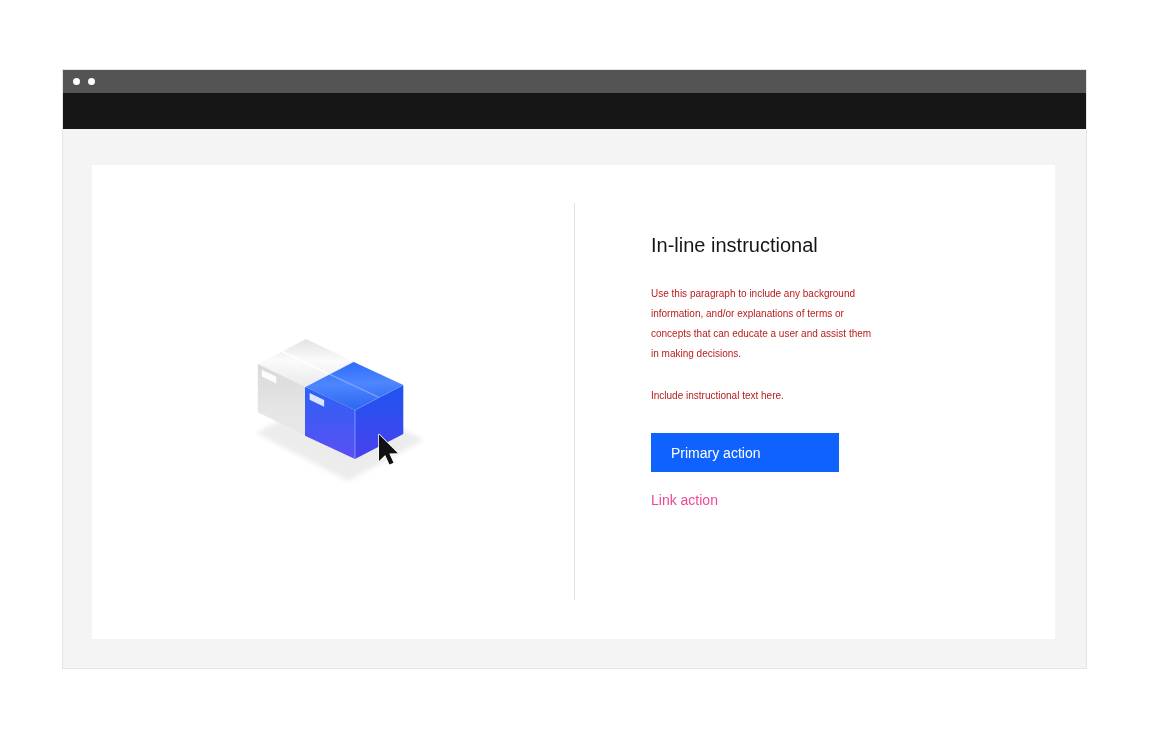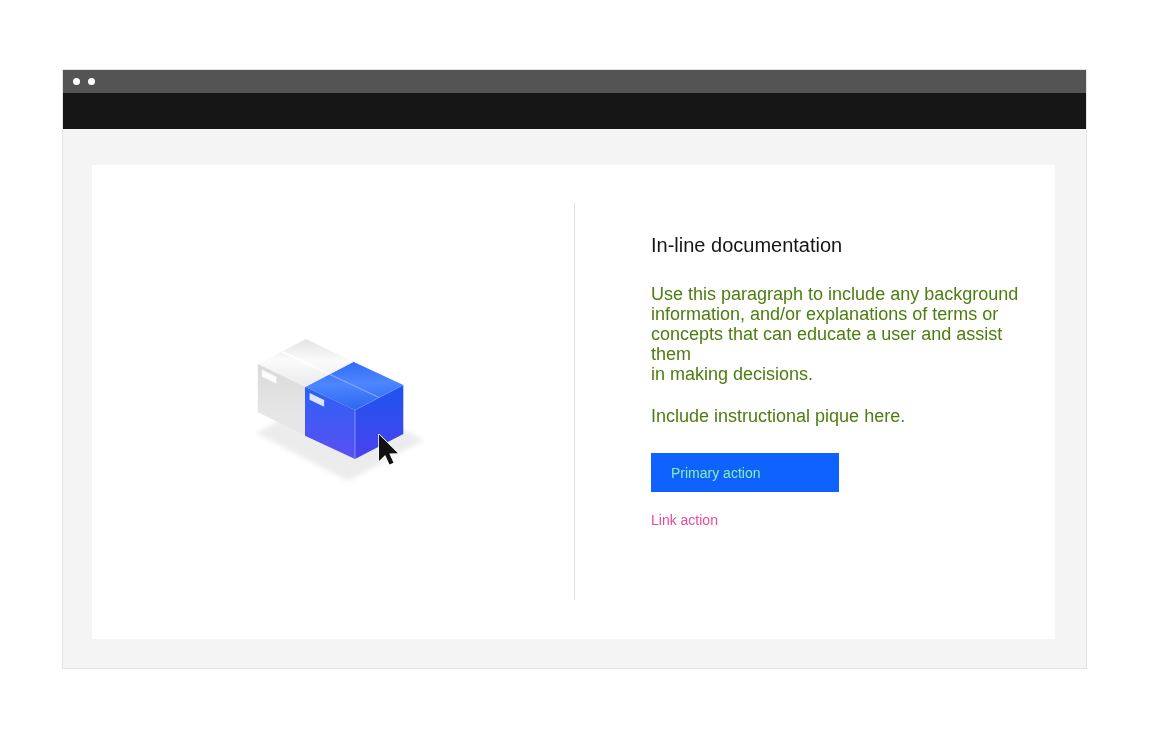--- a/index.html
+++ b/index.html
@@ -28,28 +28,28 @@
     width: 1px; height: 397px; background: #e0e0e0;
   }
   .illustration { position: absolute; left: 156px; top: 165px; }
 
   .doc-col { position: absolute; left: 559px; top: 67px; width: 372px; }
   .doc-title {
     font-size: 20px; line-height: 26px; font-weight: 400;
     color: #161616; margin-bottom: 26px;
   }
   .doc-p {
-    font-size: 18px; line-height: 20px; color: #4d7c0f;
+    font-size: 10px; line-height: 20px; color: #b91c1c;
     white-space: pre-line; margin-bottom: 22px;
   }
   .doc-p.last { margin-bottom: 0; }
   .primary-btn {
     display: block; margin-top: 27px;
     width: 188px; height: 39px;
-    background: #0f62fe; color: #86efac;
+    background: #0f62fe; color: #ffffff;
     border: none; border-radius: 0;
     font-family: "Liberation Sans", sans-serif;
     font-size: 14px; text-align: left; padding-left: 20px;
     cursor: pointer;
   }
   .link-action {
     display: inline-block; margin-top: 20px;
     font-size: 14px; color: #ec4899; text-decoration: none; cursor: pointer;
   }
 </style>
@@ -115,27 +115,27 @@
         <path d="M355,410 L403.3,385" stroke="#6e97fb" stroke-width="0.8" opacity="0.7" fill="none"></path>
         <polygon points="309.6,393 324.1,399.9 324.1,406.7 309.6,399.8" fill="#dbe5fd"></polygon>
       </g>
 
       <path d="M379,434.5 L379,461 L385.2,455 L389.5,464.6 L393.5,462.8 L389.3,453.4 L397.9,453.3 Z" fill="#111111" stroke="#ffffff" stroke-width="1.5" stroke-linejoin="round" paint-order="stroke"></path>
     </svg>
 
     <div class="divider"></div>
 
     <div class="doc-col">
-      <h1 class="doc-title">In-line documentation</h1>
+      <h1 class="doc-title">In-line instructional</h1>
 
       <p class="doc-p">Use this paragraph to include any background
 information, and/or explanations of terms or
 concepts that can educate a user and assist them
 in making decisions.</p>
-      <p class="doc-p last">Include instructional pique here.</p>
+      <p class="doc-p last">Include instructional text here.</p>
 
       <button class="primary-btn">Primary action</button>
 
       <a class="link-action">Link action</a>
     </div>
 
   </div>
 </div>
 
 </body></html>

